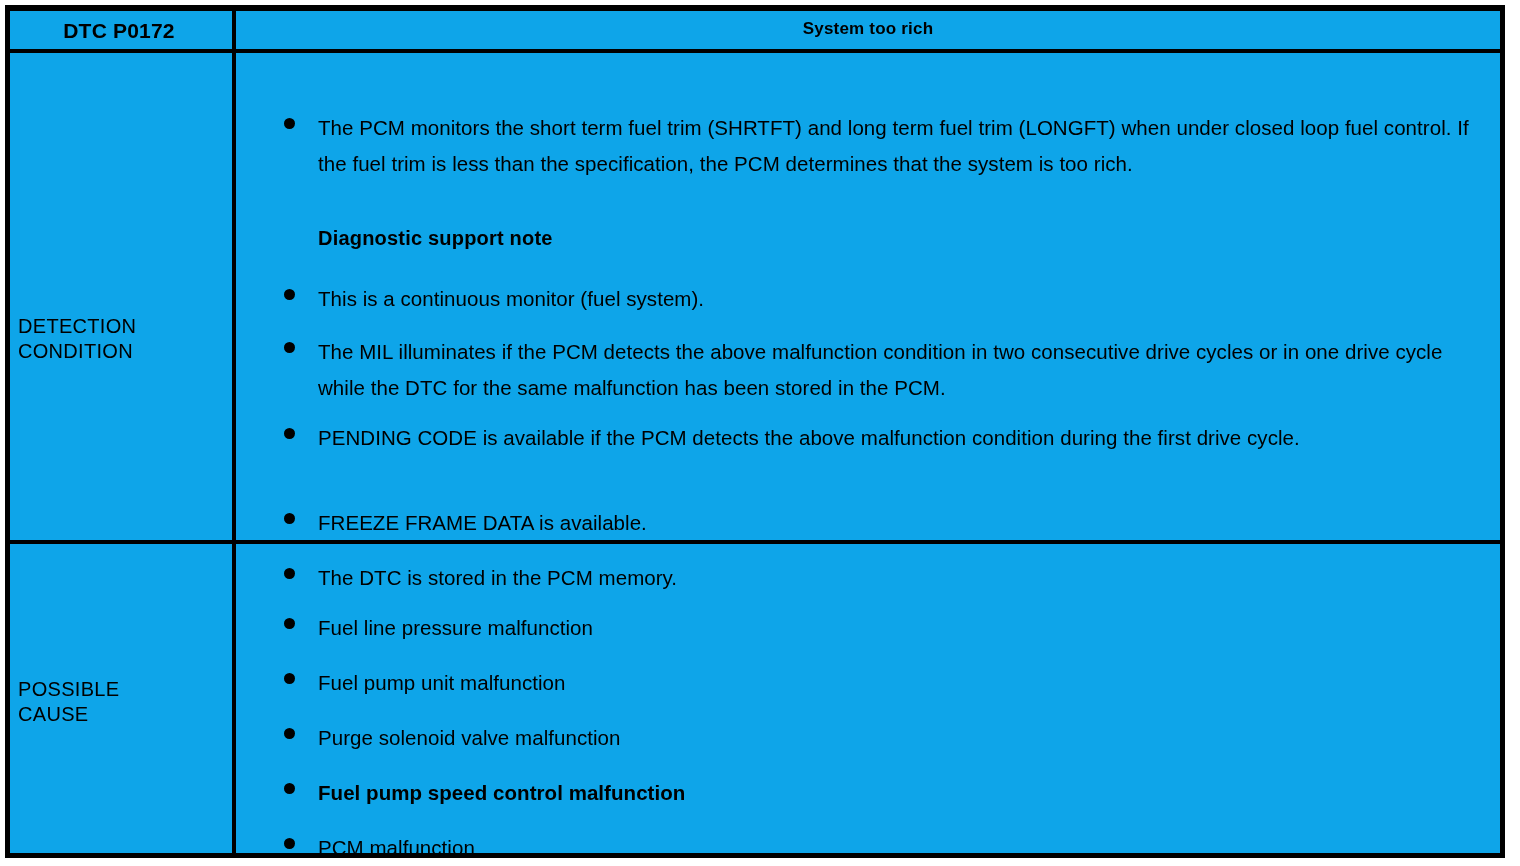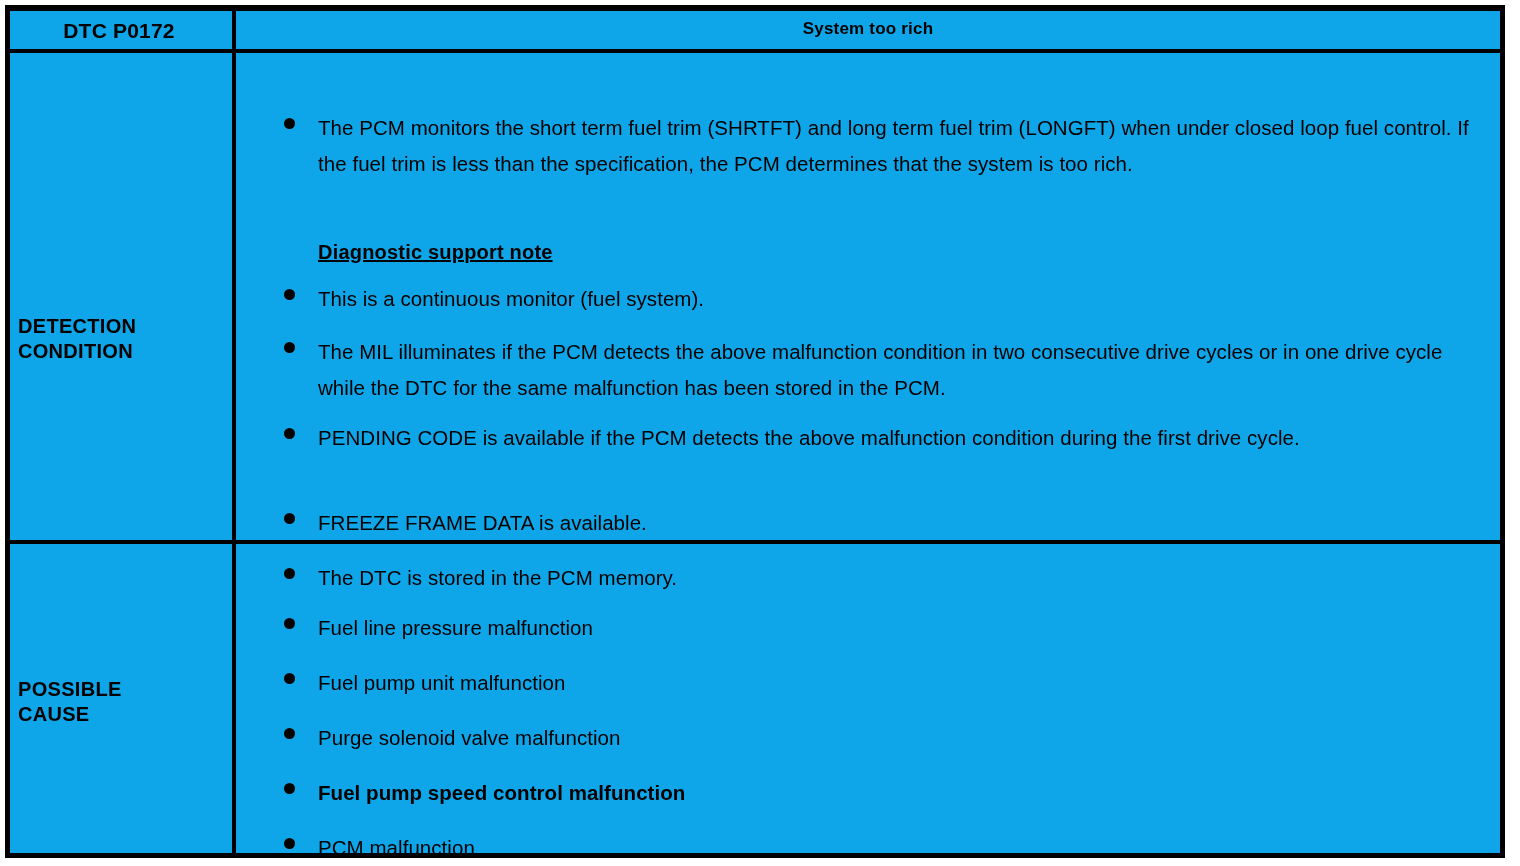--- a/index.html
+++ b/index.html
@@ -88,21 +88,21 @@
     font-size: 17px;
     font-weight: bold;
     letter-spacing: 0.2px;
   }
 
   
   .row-label {
     position: absolute;
     left: 8px;
     font-size: 20px;
-    font-weight: bold;
+    font-weight: normal;
     line-height: 25px;
     letter-spacing: 0.3px;
     white-space: pre-line;
   }
   .row-label.detection { top: 261px; }
   .row-label.cause     { top: 133px; }
 
   
   .blocks {
     position: absolute;
@@ -144,21 +144,21 @@
   .note-heading {
     position: absolute;
     left: 82px;
     font-size: 20px;
     font-weight: bold;
     letter-spacing: 0.2px;
   }
 
   
   .d0 { top: 57px;  right: 28px; }
-  .nh { top: 188px; text-decoration: underline; }
+  .nh { top: 174px; }
   .d1 { top: 228px; }
   .d2 { top: 281px; right: 22px; }
   .d3 { top: 367px; right: 28px; }
   .d4 { top: 452px; }
   .d5 { top: 507px; }
 
   
   .c0 { top: 11px; }
   .c1 { top: 66px; }
   .c2 { top: 121px; }

